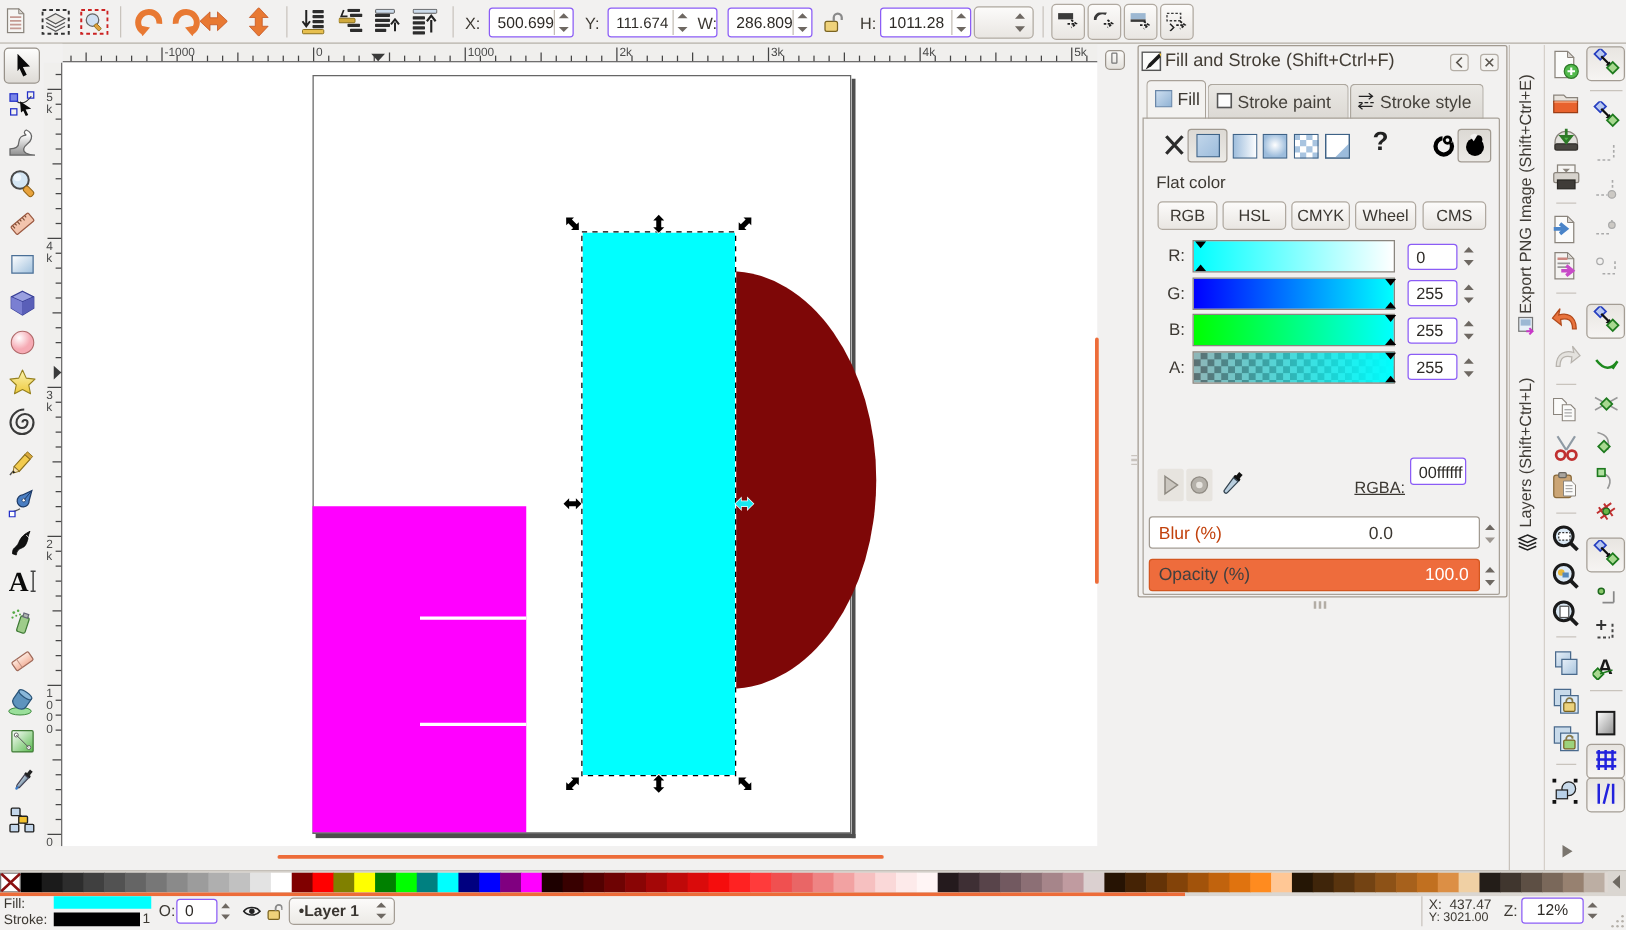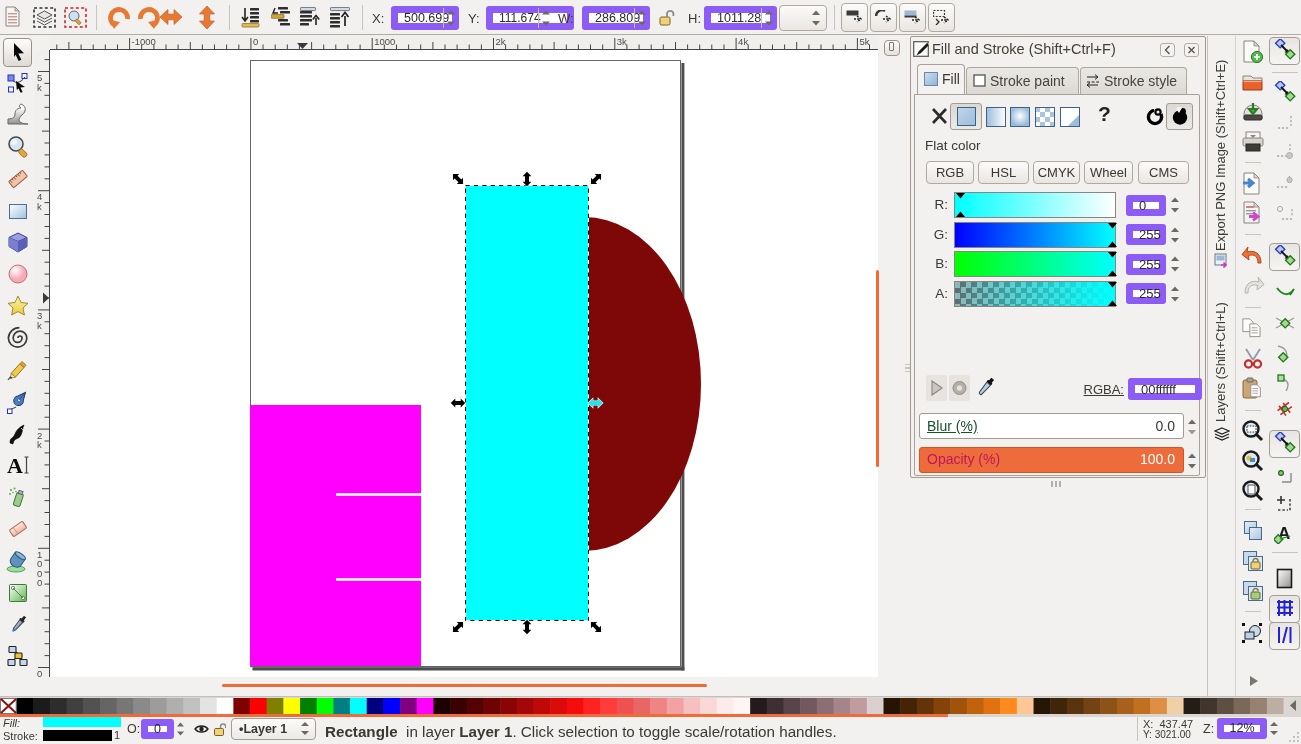--- a/index.html
+++ b/index.html
@@ -1,18 +1,18 @@
 <!DOCTYPE html>
 <html><head><meta charset="utf-8"><style>
 *{margin:0;padding:0;box-sizing:border-box;}
 html,body{width:1301px;height:744px;overflow:hidden;}
 body{font-family:"Liberation Sans",sans-serif;background:#f2f1f0;color:#3c3832;}
 #root{position:relative;width:1301px;height:744px;background:#f2f1f0;overflow:hidden;}
 .a{position:absolute;}
-.entry{position:absolute;background:#fff;border:7px solid #8b5cf6;border-radius:3px;font-size:13px;color:#2e2b27;display:flex;align-items:center;padding-left:6px;}
+.entry{position:absolute;background:#fff;border:1px solid #8b5cf6;border-radius:3px;font-size:13px;color:#2e2b27;display:flex;align-items:center;padding-left:6px;}
 .btn{position:absolute;background:linear-gradient(#fcfbfa,#e9e6e2);border:1px solid #b0a9a0;border-radius:4px;}
 .lbl{position:absolute;font-size:13px;color:#3c3832;white-space:nowrap;}
 .vtext{writing-mode:vertical-rl;transform:rotate(180deg);font-size:13px;color:#3f3b35;white-space:nowrap;}
 </style></head><body>
 <div id="root">
 <div class="a" style="left:0;top:0;width:1301px;height:35px;background:#f2f1f0;border-bottom:1px solid #b3ada4;"></div>
 <svg class="a" style="left:5px;top:6px;" width="15" height="21" viewBox="0 0 15 21">
       <path d="M1 1 h9 l4 4 v15 h-13 z" fill="#f6f5f3" stroke="#8a847c"></path>
       <path d="M10 1 l4 4 h-4 z" fill="#d8d4cf" stroke="#8a847c" stroke-width="0.8"></path>
       <rect x="3" y="7" width="9" height="1.4" fill="#c59a93"></rect>
@@ -655,30 +655,30 @@
       <circle cx="10.5" cy="13" r="2.6" fill="#e7e4df"></circle>
     </svg>
 <svg class="a" style="left:972px;top:374px;" width="26" height="28">
       <g transform="rotate(40 13 14)">
         <rect x="11.2" y="2" width="3.6" height="4" fill="#111"></rect>
         <rect x="10" y="5.6" width="6" height="2.6" rx="1" fill="#111"></rect>
         <path d="M10.6 8.4 h4.8 l-0.8 12 a1.6 1.6 0 0 1 -3.2 0 Z" fill="#b9cede" stroke="#33434f"></path>
       </g>
     </svg>
 <div class="a" style="left:1082px;top:382px;width:42px;text-align:right;font-size:13px;color:#3c3832;text-decoration:underline;">RGBA:</div>
-<div class="entry" style="left:1128px;top:378px;width:74px;height:22px;">00ffffff</div>
+<div class="entry" style="left:1128px;top:366px;width:45px;height:22px;">00ffffff</div>
 <div class="a" style="left:919px;top:413px;width:265px;height:26px;background:#fff;border:1px solid #a29b92;border-radius:3px;"></div>
-<div class="a" style="left:927px;top:418px;font-size:14px;color:#14532d;text-decoration:underline;">Blur (%)</div>
-<div class="a" style="left:1095px;top:418px;width:80px;text-align:right;font-size:14px;color:#3b3731;">0.0</div>
+<div class="a" style="left:927px;top:418px;font-size:14px;color:#c2410c;">Blur (%)</div>
+<div class="a" style="left:1095px;top:418px;width:80px;font-size:14px;color:#3b3731;">0.0</div>
 <svg class="a" style="left:1185px;top:416px;" width="14" height="22">
       <path d="M3 8 L7 3.5 L11 8 Z" fill="#6e6862"></path>
       <path d="M3 14 L7 18.5 L11 14 Z" fill="#9e9892"></path>
     </svg>
 <div class="a" style="left:919px;top:447px;width:265px;height:26px;background:#ee6c3c;border:1px solid #d4561f;border-radius:3px;"></div>
-<div class="a" style="left:927px;top:451px;font-size:14px;color:#be185d;">Opacity (%)</div>
+<div class="a" style="left:927px;top:451px;font-size:14px;color:#404040;">Opacity (%)</div>
 <div class="a" style="left:1095px;top:451px;width:80px;text-align:right;font-size:14px;color:#fff;">100.0</div>
 <svg class="a" style="left:1185px;top:450px;" width="14" height="22">
       <path d="M3 8 L7 3.5 L11 8 Z" fill="#6e6862"></path>
       <path d="M3 14 L7 18.5 L11 14 Z" fill="#6e6862"></path>
     </svg>
 <div class="a" style="left:1051px;top:481px;width:14px;height:6px;display:flex;gap:2px;">
       <div style="width:2px;height:6px;background:#b3ada5;"></div>
       <div style="width:2px;height:6px;background:#b3ada5;"></div>
       <div style="width:2px;height:6px;background:#b3ada5;"></div>
     </div>
@@ -1039,21 +1039,21 @@
 <rect x="1250.25" y="0" width="17.17" height="16" fill="#978170"></rect>
 <rect x="1266.92" y="0" width="17.17" height="16" fill="#bcaea3"></rect>
 <rect x="1283.59" y="0" width="17.17" height="16" fill="#ded7d2"></rect>
 </svg>
 <svg class="a" style="left:1286px;top:697px;" width="15" height="17">
       <rect width="15" height="17" fill="#dad6d1"></rect>
       <path d="M10 3 L4 8.5 L10 14 Z" fill="#6e6962"></path>
     </svg>
 <div class="a" style="left:0;top:713.5px;width:948px;height:3px;background:#ed6c39;"></div>
 <div class="a" style="left:0;top:717px;width:1301px;height:27px;background:#f2f1f0;"></div>
-<div class="a" style="left:3px;top:717px;font-size:11px;color:#3c3832;font-style:italic;">Fill:</div>
+<div class="a" style="left:3px;top:717px;font-size:11px;color:#3c3832;">Fill:</div>
 <div class="a" style="left:3px;top:729.5px;font-size:11px;color:#3c3832;">Stroke:</div>
 <div class="a" style="left:43px;top:716.5px;width:78px;height:10.5px;background:#00ffff;"></div>
 <div class="a" style="left:43px;top:730px;width:69px;height:10.5px;background:#000;"></div>
 <div class="a" style="left:114px;top:729px;font-size:11px;color:#3c3832;">1</div>
 <div class="a" style="left:127px;top:722px;font-size:12.5px;color:#3c3832;">O:</div>
 <div class="entry" style="left:141px;top:719px;width:33px;height:19.5px;font-size:12.5px;">0</div>
 <svg class="a" style="left:174px;top:719px;" width="13" height="20">
       <path d="M3 7.5 L6.5 3.5 L10 7.5 Z" fill="#6e6862"></path>
       <path d="M3 12.5 L6.5 16.5 L10 12.5 Z" fill="#6e6862"></path>
     </svg>
@@ -1064,21 +1064,20 @@
 <svg class="a" style="left:213px;top:722px;" width="13" height="15" viewBox="0 0 13 15">
       <rect x="1.5" y="6.5" width="9" height="7" rx="1.2" fill="#efd27a" stroke="#7a6320"></rect>
       <path d="M7.5 6.5 V4.5 a2.6 2.6 0 0 1 5.2 0 V6" fill="none" stroke="#8a8a8a" stroke-width="1.5"></path>
     </svg>
 <div class="a" style="left:231px;top:717.5px;width:85px;height:22px;background:linear-gradient(#fcfbfa,#eceae6);border:1px solid #a49d94;border-radius:4px;"></div>
 <div class="a" style="left:239px;top:722px;font-size:12.5px;font-weight:bold;color:#3a3631;">•Layer 1</div>
 <svg class="a" style="left:298px;top:718px;" width="14" height="21">
       <path d="M3 8 L7 4 L11 8 Z" fill="#6e6862"></path>
       <path d="M3 13 L7 17 L11 13 Z" fill="#6e6862"></path>
     </svg>
-<div class="a" style="left:325px;top:723px;font-size:15.2px;color:#3c3832;"><b>Rectangle</b> &nbsp;in layer <b>Layer 1</b>. Click selection to toggle scale/rotation handles.</div>
 <div class="a" style="left:1137px;top:717px;width:1px;height:24px;background:#c9c4bd;"></div>
 <div class="a" style="left:1143px;top:717.5px;font-size:11px;color:#3c3832;">X:&nbsp;&nbsp;437.47</div>
 <div class="a" style="left:1143px;top:728.5px;font-size:10px;color:#3c3832;">Y: 3021.00</div>
 <div class="a" style="left:1203px;top:722px;font-size:12.5px;color:#3c3832;">Z:</div>
 <div class="entry" style="left:1217px;top:717.5px;width:50px;height:21.5px;font-size:12.5px;justify-content:center;padding-left:0;">12%</div>
 <svg class="a" style="left:1267px;top:718px;" width="14" height="21">
       <path d="M3 8 L7 4 L11 8 Z" fill="#6e6862"></path>
       <path d="M3 13 L7 17 L11 13 Z" fill="#6e6862"></path>
     </svg>
 <svg class="a" style="left:1288px;top:731px;" width="12" height="12">

